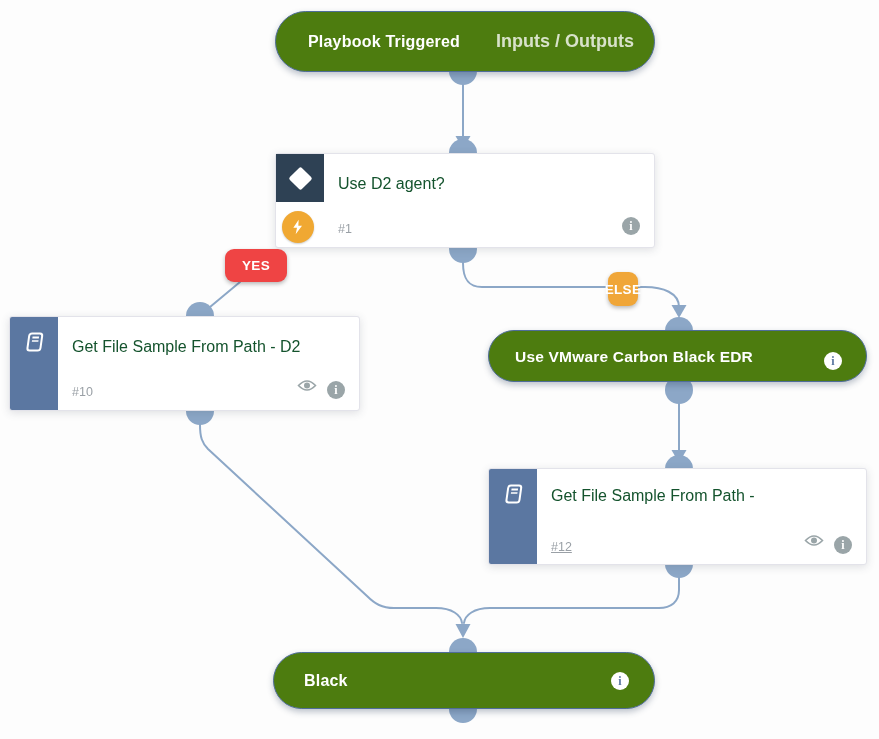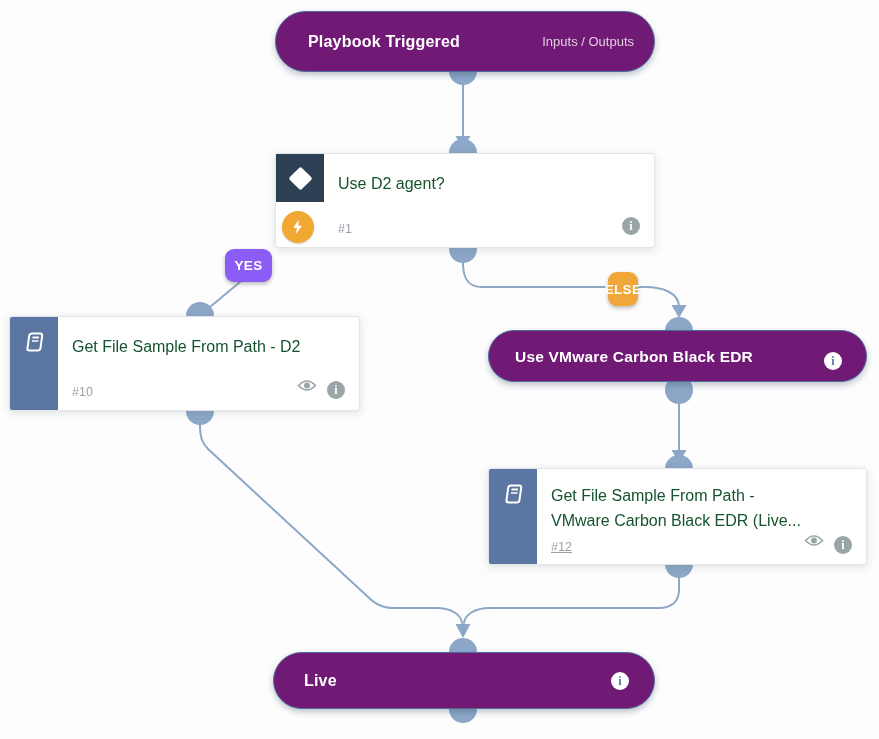--- a/index.html
+++ b/index.html
@@ -3,25 +3,25 @@
 <meta charset="utf-8">
 <style>
   html,body{margin:0;padding:0;background:#fdfdfd;}
   #canvas{
     position:relative;width:879px;height:739px;overflow:hidden;background:#fdfdfd;
     font-family:"Liberation Sans","DejaVu Sans",sans-serif;
   }
   svg.edges{position:absolute;left:0;top:0;z-index:0;}
   .node{position:absolute;z-index:2;box-sizing:border-box;}
   .pill{
-    background:#701a75;border:1px solid #4f6d99;border-radius:31px;color:#fff;
+    background:#4d7c0f;border:1px solid #4f6d99;border-radius:31px;color:#fff;
     display:flex;align-items:center;box-shadow:0 3px 6px rgba(40,60,90,.30);
   }
   .pill .title{font-size:16px;font-weight:700;letter-spacing:.2px;}
-  .pill .sub-label{font-size:13px;font-weight:400;color:rgba(255,255,255,.78);}
+  .pill .sub-label{font-size:18px;font-weight:700;color:rgba(255,255,255,.78);}
   .card{
     background:#fff;border:1px solid #e3e3ea;border-radius:3px;
     box-shadow:0 2px 8px rgba(60,70,90,.16);
   }
   .card .card-title{
     position:absolute;left:62px;top:17px;font-size:16px;color:#14532d;line-height:25px;
   }
   .card .task-id{position:absolute;left:62px;bottom:11px;font-size:12.5px;color:#9aa0a6;}
   .icon-square{
     position:absolute;left:0;top:0;width:48px;height:48px;background:#2e4154;
@@ -36,21 +36,21 @@
   .sidebar{
     position:absolute;left:0;top:0;width:48px;height:100%;background:#5b77a1;
     border-radius:2px 0 0 2px;
   }
   .sidebar svg{position:absolute;left:12px;top:13px;}
   .branch-badge{
     position:absolute;z-index:3;color:#fff;font-size:13.5px;font-weight:700;
     display:flex;align-items:center;justify-content:center;border-radius:9px;
     box-shadow:0 2px 4px rgba(0,0,0,.28);letter-spacing:.3px;
   }
-  .badge-yes{left:225px;top:249px;width:47px;height:33px;background:#8b5cf6;}
+  .badge-yes{left:225px;top:249px;width:62px;height:33px;background:#ef4444;}
   .badge-else{left:608px;top:272px;width:30px;height:34px;background:#f0a638;}
   .info-btn{
     position:absolute;width:18px;height:18px;border-radius:50%;
     display:flex;align-items:center;justify-content:center;cursor:pointer;
   }
   .info-gray{background:#9aa5a8;}
   .info-white{background:#fff;}
   .info-btn .i-glyph{font-size:12px;font-weight:700;font-family:"Liberation Serif",serif;line-height:1;}
   .info-gray .i-glyph{color:#fff;}
   .info-white .i-glyph{color:#5b77a1;}
@@ -156,34 +156,33 @@
       <svg width="24" height="24" viewBox="0 0 24 24">
         <g transform="skewX(-8) translate(3,0)">
           <rect x="5" y="3.5" width="13" height="17" rx="2.5" fill="none" stroke="#fff" stroke-width="2"></rect>
           <line x1="8.5" y1="7.5" x2="15" y2="7.5" stroke="#fff" stroke-width="2"></line>
           <line x1="8.5" y1="11" x2="15" y2="11" stroke="#fff" stroke-width="1.6"></line>
         </g>
       </svg>
     </div>
     <div class="card-title two-line" style="top:14px;">
       <div>Get File Sample From Path -</div>
-      <div>VMware Carbon Black EDR (Live...</div>
     </div>
     <div class="task-id" style="bottom:10px;text-decoration:underline;">#12</div>
     <div class="eye-btn" style="right:42px;bottom:12px;">
       <svg width="20" height="15" viewBox="0 0 20 15">
         <path d="M1.5,7.5 Q10,-1.5 18.5,7.5 Q10,16.5 1.5,7.5 Z" fill="none" stroke="#9aa5a8" stroke-width="1.6"></path>
         <circle cx="10" cy="7.5" r="3" fill="#9aa5a8"></circle>
       </svg>
     </div>
     <div class="info-btn info-gray" style="right:14px;bottom:10px;">
       <span class="i-glyph">i</span>
     </div>
   </div>
 
   <div class="node pill" style="left:273px;top:652px;width:382px;height:57px;padding:0 20px 0 30px;justify-content:space-between;">
-    <span class="title">Live</span>
+    <span class="title">Black</span>
     <div class="info-btn info-white" style="position:static;margin-right:5px;">
       <span class="i-glyph">i</span>
     </div>
   </div>
 
 </div>
 
 </body></html>

